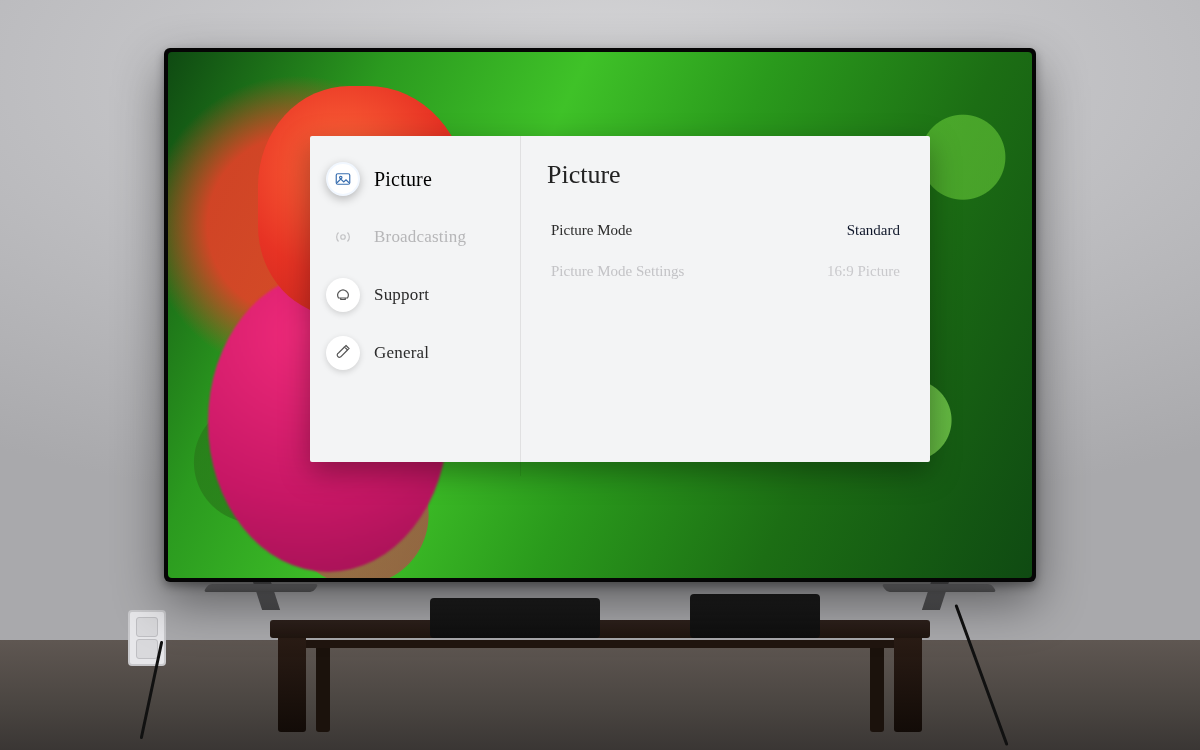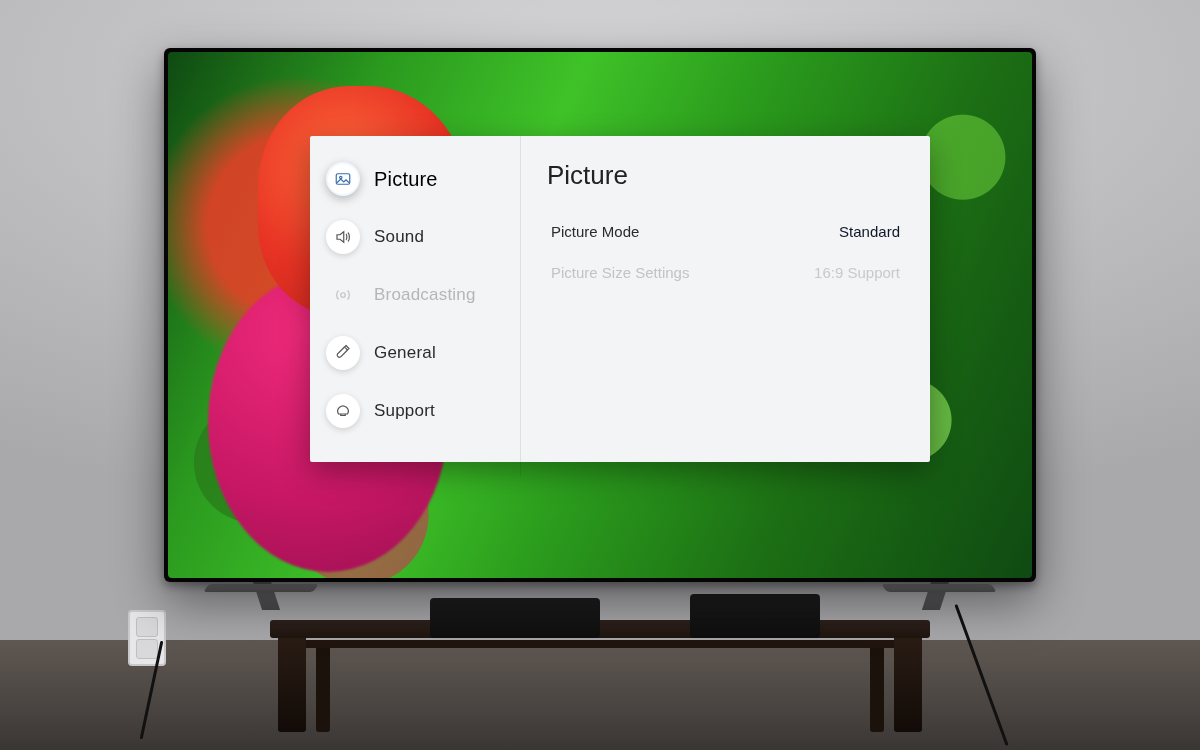--- a/index.html
+++ b/index.html
@@ -37,20 +37,21 @@
   
   .box{position:absolute;bottom:112px;background:linear-gradient(#1d1d1d,#0e0e0e);border-radius:4px;}
   .box.a{left:430px;width:170px;height:40px;}
   .box.b{left:690px;width:130px;height:44px;}
   
   .tv{
     position:absolute;left:164px;top:48px;width:872px;height:534px;
     border-radius:6px;
     background:#050505;
     box-shadow:0 20px 50px rgba(0,0,0,.45),0 4px 10px rgba(0,0,0,.35);
+    font-family:Liberation Serif, serif;
   }
   .bezel{position:absolute;inset:4px;border-radius:4px;overflow:hidden;background:#000;}
   .tv-stand{position:absolute;width:110px;height:8px;background:linear-gradient(#8b8b8e,#5a5a5c);border-radius:3px;}
   .tv-stand.l{left:206px;top:584px;transform:skewX(-35deg);}
   .tv-stand.r{left:884px;top:584px;transform:skewX(35deg);}
   .tv-foot{position:absolute;width:18px;height:50px;background:linear-gradient(#7e7e82,#4a4a4c);}
   .tv-foot.l{left:254px;top:560px;transform:skewX(18deg);}
   .tv-foot.r{left:930px;top:560px;transform:skewX(-18deg);}
   
   .screen{
@@ -152,75 +153,65 @@
               <span class="icon-wrap">
                 <svg viewBox="0 0 24 24">
                     <rect x="3" y="5" width="18" height="14" rx="2"></rect>
                     <circle cx="9" cy="10" r="1.6"></circle>
                     <path d="M4 17l5-5 4 4 3-3 4 4"></path>
                   </svg>
               </span>
               <span class="item-label">Picture</span>
             </div>
 
-            <div class="item">
-              <span class="icon-wrap">
-                <svg viewBox="0 0 24 24">
-                    <path d="M4 9v6h4l5 4V5L8 9H4z"></path>
-                    <path d="M16 8c1.5 1 1.5 7 0 8"></path>
-                    <path d="M18.5 6c2.7 2 2.7 10 0 12"></path>
-                  </svg>
-              </span>
-              <span class="item-label">Sound</span>
-            </div>
 
             <div class="item disabled">
               <span class="icon-wrap">
                 <svg viewBox="0 0 24 24">
                     <circle cx="12" cy="12" r="3"></circle>
                     <path d="M6 6a8.5 8.5 0 000 12"></path>
                     <path d="M18 6a8.5 8.5 0 010 12"></path>
                   </svg>
               </span>
               <span class="item-label">Broadcasting</span>
             </div>
 
             <div class="item">
               <span class="icon-wrap">
                 <svg viewBox="0 0 24 24">
+                    <path d="M6 16a7 7 0 1112 0H6z"></path>
+                    <path d="M9 16v2h6v-2"></path>
+                  </svg>
+              </span>
+              <span class="item-label">Support</span>
+            </div>
+
+            <div class="item">
+              <span class="icon-wrap">
+                <svg viewBox="0 0 24 24">
                     <path d="M14 4l-8 8a3 3 0 104 4l8-8"></path>
                     <path d="M16 2l4 4-2 2-4-4z"></path>
                   </svg>
               </span>
               <span class="item-label">General</span>
-            </div>
-
-            <div class="item">
-              <span class="icon-wrap">
-                <svg viewBox="0 0 24 24">
-                    <path d="M6 16a7 7 0 1112 0H6z"></path>
-                    <path d="M9 16v2h6v-2"></path>
-                  </svg>
-              </span>
-              <span class="item-label">Support</span>
             </div>
 
           </div>
 
           <div class="content">
             <div class="content-title">Picture</div>
 
             <div class="row">
               <span>Picture Mode</span>
               <span class="value">Standard</span>
             </div>
 
             <div class="row disabled">
-              <span>Picture Size Settings</span>
-              <span class="value">16:9 Support</span>
+              <span>Picture Mode Settings</span>
+              <span class="value">16:9 Picture</span>
             </div>
 
           </div>
 
         </div>
       </div>
     </div>
   </div>
 </div>
 

